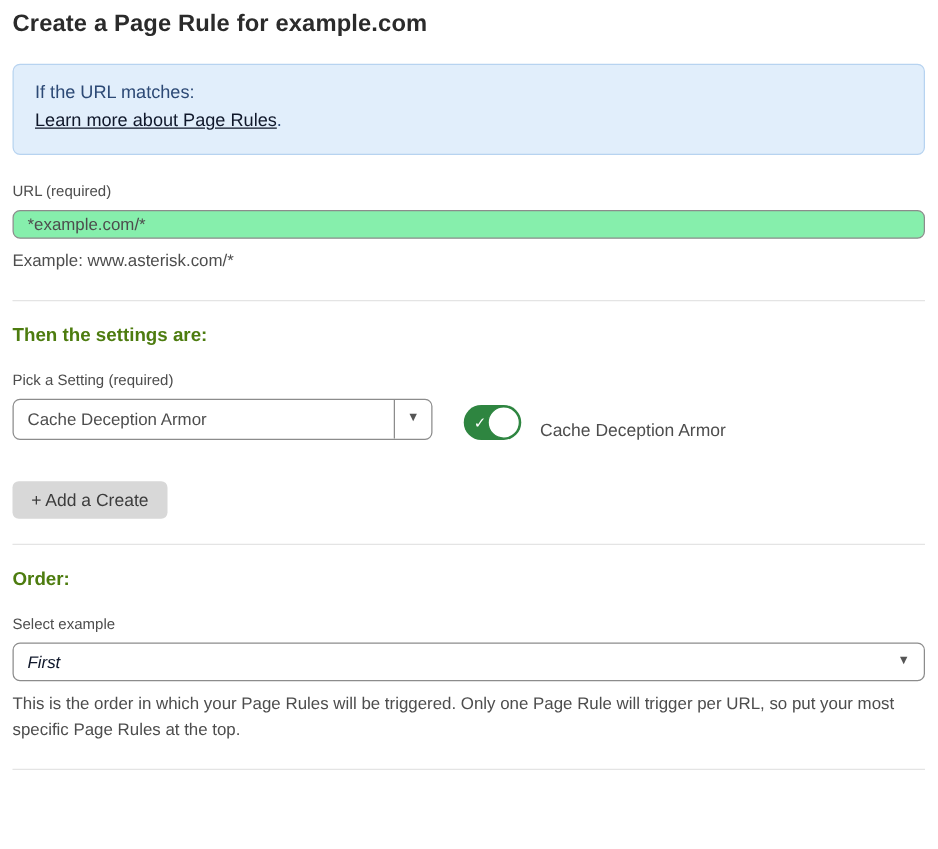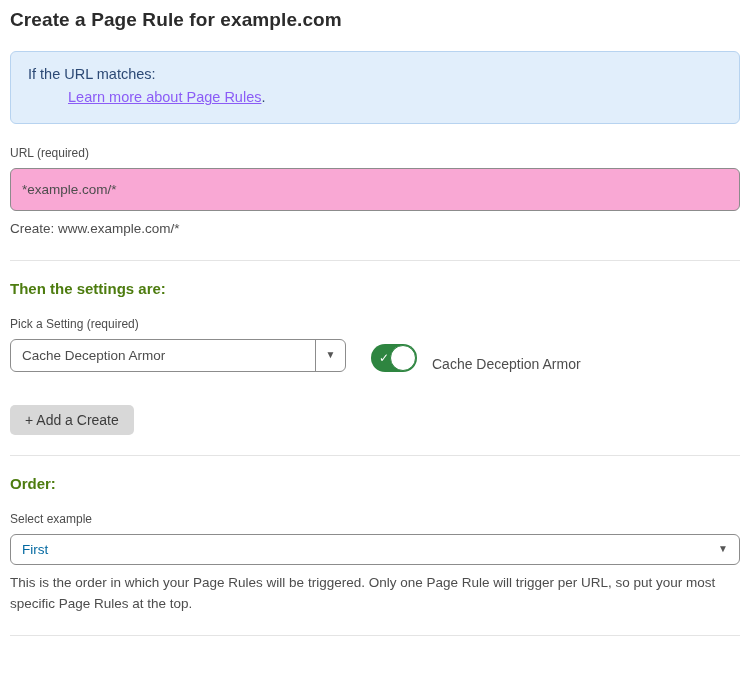--- a/index.html
+++ b/index.html
@@ -26,42 +26,41 @@
     border: 1px solid #b7d3f0;
     border-radius: 6px;
     padding: 11px 17px 13px 17px;
     color: #2c4975;
     font-size: 14.5px;
     line-height: 1.62;
     margin-bottom: 22px;
   }
   .info-box .info-heading { font-weight: 400; }
   .info-box a.info-link {
-    color: #8b5cf6;
+    color: #0f172a;
     text-decoration: underline;
     cursor: pointer;
-    margin-left: 40px;
   }
 
   .field-label {
     font-size: 12px;
     color: #4d4d4d;
     margin-bottom: 8px;
   }
 
   .text-input {
     width: 100%;
-    height: 43px;
+    height: 23px;
     border: 1px solid #8c8c8c;
     border-radius: 6px;
     padding: 0 11px;
     font-size: 13.5px;
     color: #4d4d4d;
     font-family: "Liberation Sans", "DejaVu Sans", sans-serif;
-    background: #f9a8d4;
+    background: #86efac;
     outline: none;
   }
   .helper-text {
     font-size: 13.5px;
     color: #4d4d4d;
     margin-top: 8px;
     line-height: 1.55;
   }
 
   .divider {
@@ -164,38 +163,39 @@
     height: 31px;
     border: 1px solid #8c8c8c;
     border-radius: 6px;
     background: #fff;
     padding: 0 11px;
     cursor: pointer;
   }
   .select-wide .select-value {
     flex: 1;
     font-size: 13.5px;
-    color: #0369a1;
+    color: #0f172a;
+    font-style: italic;
   }
 </style>
 </head>
 <body>
 
 <div class="page">
 
   <div class="page-title">Create a Page Rule for example.com</div>
 
   <div class="info-box">
     <div class="info-heading">If the URL matches:</div>
     <div><a class="info-link">Learn more about Page Rules</a><span>.</span></div>
   </div>
 
   <div class="field-label">URL (required)</div>
   <input class="text-input" type="text" value="*example.com/*" style="">
-  <div class="helper-text">Create: www.example.com/*</div>
+  <div class="helper-text">Example: www.asterisk.com/*</div>
 
   <hr class="divider">
 
   <div class="section-heading">Then the settings are:</div>
 
   <div class="field-label">Pick a Setting (required)</div>
 
   <div class="setting-row">
     <div class="combo">
       <div class="combo-value">Cache Deception Armor</div>

